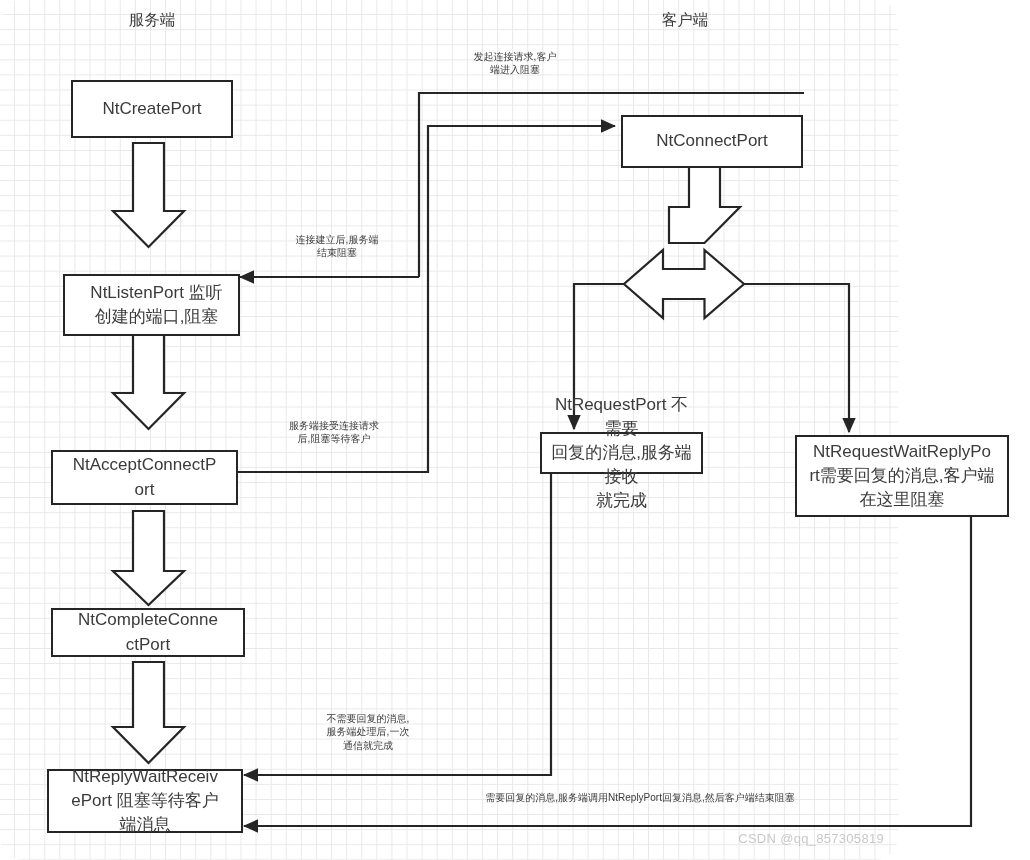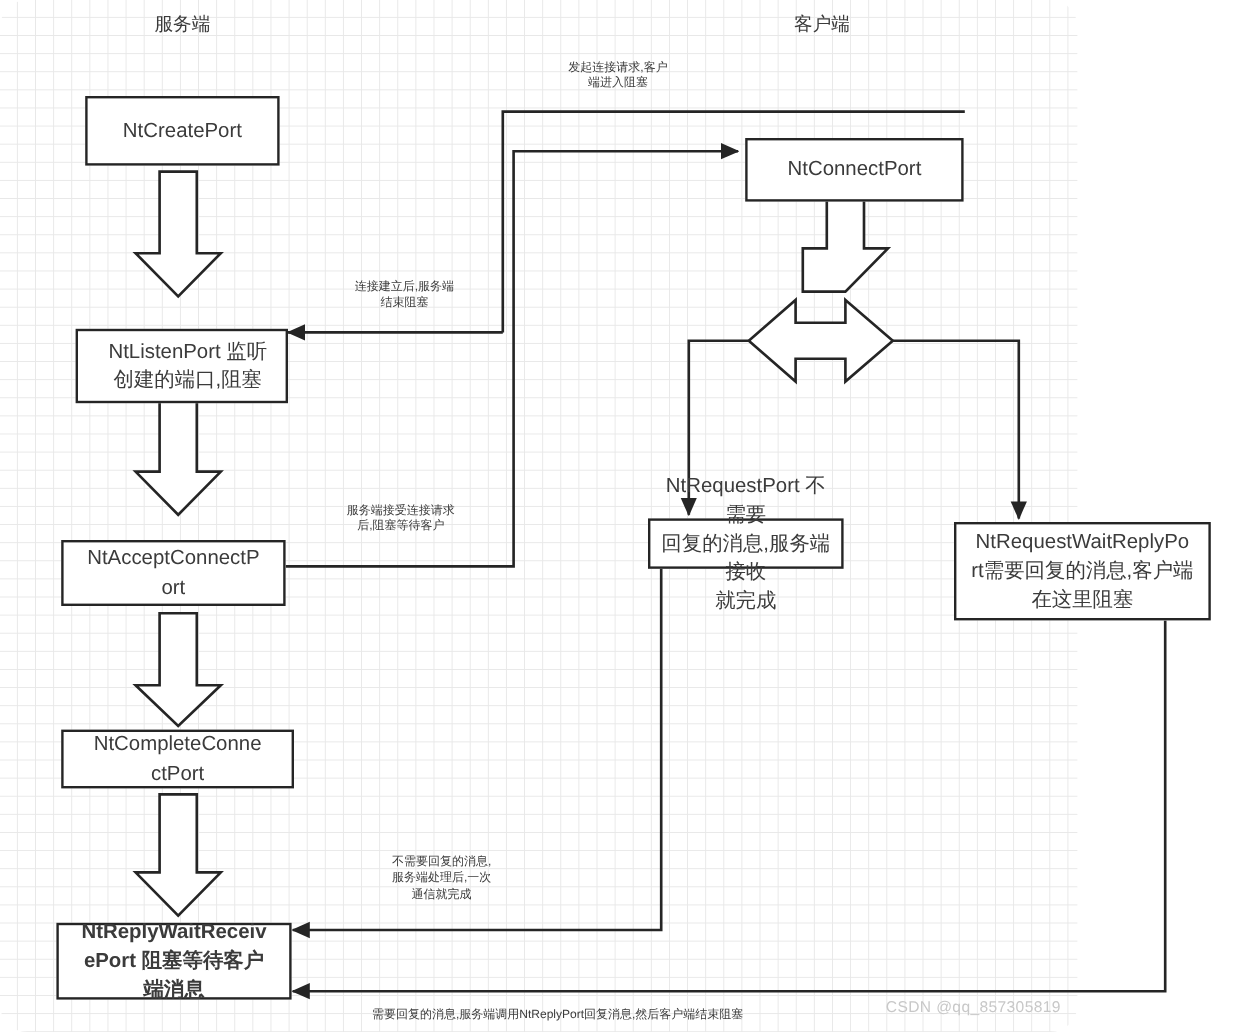--- a/index.html
+++ b/index.html
@@ -44,21 +44,21 @@
     white-space:nowrap;
   }
   .edge-label{
     position:absolute;
     color:#3b3b3b;
     font-size:10px;
     line-height:1.33;
     text-align:center;
     white-space:pre-line;
   }
-  .edge-label.left{text-align:left;margin-top:48px;}
+  .edge-label.left{text-align:center;}
   .watermark{
     position:absolute;
     right:14px;bottom:14px;
     color:#c8c8c8;
     font-size:13px;
     letter-spacing:.3px;
     white-space:nowrap;
   }
 </style>
 </head>
@@ -113,21 +113,21 @@
 
   <div class="node" style="left:63px;top:274px;width:177px;height:62px;padding-left:16px;">NtListenPort 监听
 创建的端口,阻塞</div>
 
   <div class="node" style="left:51px;top:450px;width:187px;height:55px;">NtAcceptConnectP
 ort</div>
 
   <div class="node" style="left:51px;top:608px;width:194px;height:49px;">NtCompleteConne
 ctPort</div>
 
-  <div class="node" style="left:47px;top:769px;width:196px;height:64px;font-weight:bold;">NtReplyWaitReceiv
+  <div class="node" style="left:47px;top:769px;width:196px;height:64px;">NtReplyWaitReceiv
 ePort 阻塞等待客户
 端消息</div>
 
   <div class="node" style="left:621px;top:83px;width:182px;height:53px;margin-top:32px;">NtConnectPort</div>
 
   <div class="node" style="left:520px;top:432px;width:163px;height:42px;margin-left:20px;">NtRequestPort 不需要
 回复的消息,服务端接收
 就完成</div>
 
   <div class="node" style="left:795px;top:435px;width:214px;height:82px;">NtRequestWaitReplyPo

